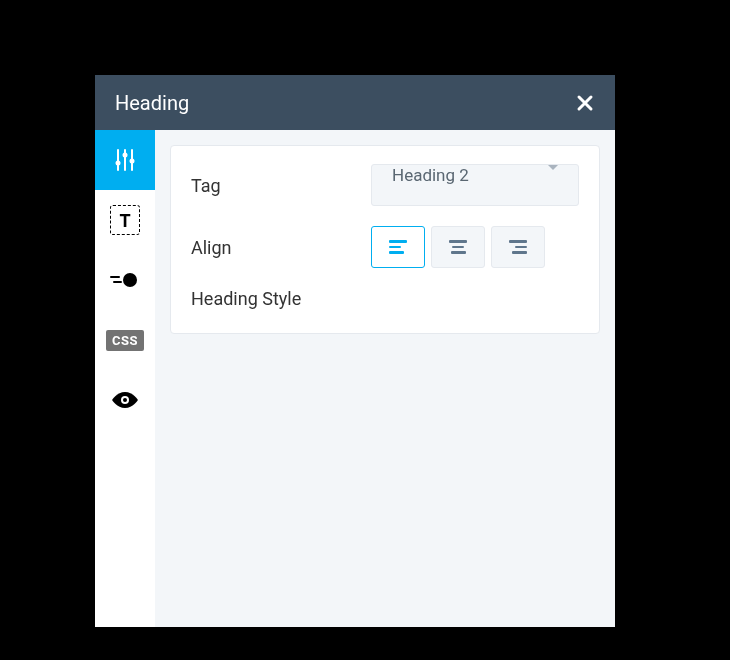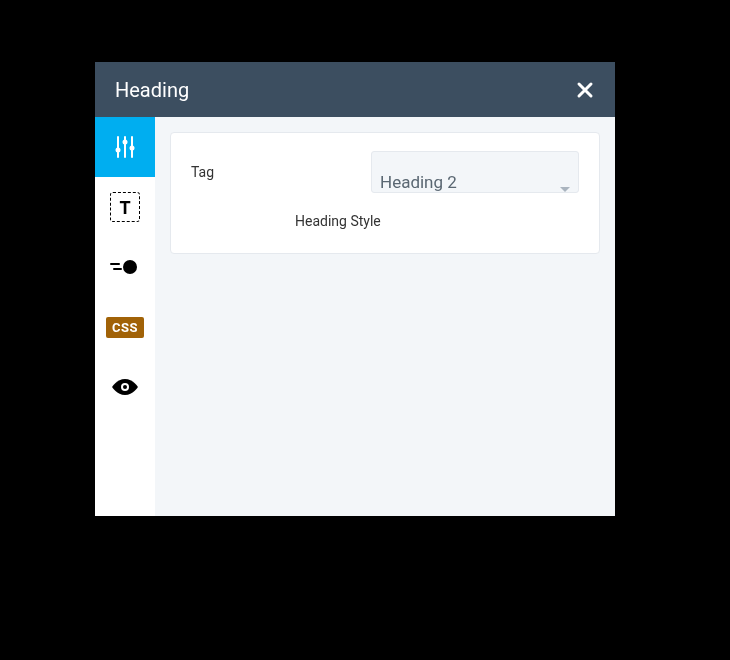--- a/index.html
+++ b/index.html
@@ -9,24 +9,24 @@
     }
     body {
       background: #000;
       width: 730px;
       height: 660px;
       font-family: -apple-system, BlinkMacSystemFont, "Segoe UI", Roboto, Helvetica, Arial, sans-serif;
       position: relative;
     }
     .panel {
       position: absolute;
-      top: 62px;
+      top: 75px;
       left: 95px;
       width: 520px;
-      height: 454px;
+      height: 552px;
       background: #fff;
       border-radius: 0;
       overflow: hidden;
       box-shadow: 0 2px 10px rgba(0,0,0,.35);
       display: flex;
       flex-direction: column;
     }
     .panel-header {
       background: #3c4e60;
       color: #fff;
@@ -80,40 +80,39 @@
       border-radius: 4px;
       padding: 18px 20px 24px 20px;
     }
     .row {
       display: flex;
       align-items: center;
       margin-bottom: 20px;
     }
     .row:last-child {
       margin-bottom: 0;
-      flex-direction: column;
     }
     .row-label {
       width: 180px;
-      font-size: 14px;
+      font-size: 18px;
       color: #333;
     }
     .row-control {
       flex: 1;
     }
     .select {
       width: 100%;
       height: 42px;
       background: #f3f6f9;
       border: 1px solid #e5e9ee;
       border-radius: 3px;
       display: flex;
-      align-items: flex-end;
+      align-items: flex-start;
       justify-content: space-between;
-      padding: 0 8px;
+      padding: 0 20px;
       cursor: pointer;
       font-size: 17px;
       color: #5a6772;
     }
     .select-caret {
       width: 0;
       height: 0;
       border-left: 5px solid transparent;
       border-right: 5px solid transparent;
       border-top: 5px solid #aab4bf;
@@ -157,21 +156,21 @@
     .al-center span:nth-child(1){ width:18px; }
     .al-center span:nth-child(2){ width:12px; }
     .al-center span:nth-child(3){ width:15px; }
     .al-center { align-items:center; }
     .al-right span:nth-child(1){ width:18px; }
     .al-right span:nth-child(2){ width:12px; }
     .al-right span:nth-child(3){ width:15px; }
     .al-right { align-items:flex-end; }
     
     .badge {
-      background:#a16207;
+      background:#737373;
       color:#fff;
       font-weight:700;
       font-size:13px;
       letter-spacing:0.5px;
       padding:3px 6px;
       border-radius:2px;
     }
     .t-box {
       width:30px;
       height:30px;
@@ -247,20 +246,48 @@
         <div class="row">
           <div class="row-label">Tag</div>
           <div class="row-control">
             <div class="select">
               <span>Heading 2</span>
               <span class="select-caret"></span>
             </div>
           </div>
         </div>
 
+        <div class="row">
+          <div class="row-label">Align</div>
+          <div class="row-control">
+            <div class="btn-group">
+              <div class="align-btn selected">
+                <div class="align-lines al-left">
+                    <span></span>
+                    <span></span>
+                    <span></span>
+                  </div>
+              </div>
+              <div class="align-btn">
+                <div class="align-lines al-center">
+                    <span></span>
+                    <span></span>
+                    <span></span>
+                  </div>
+              </div>
+              <div class="align-btn">
+                <div class="align-lines al-right">
+                    <span></span>
+                    <span></span>
+                    <span></span>
+                  </div>
+              </div>
+            </div>
+          </div>
+        </div>
 
         <div class="row">
           <div class="row-label">Heading Style</div>
         </div>
 
       </div>
     </div>
   </div>
 </div>
 

